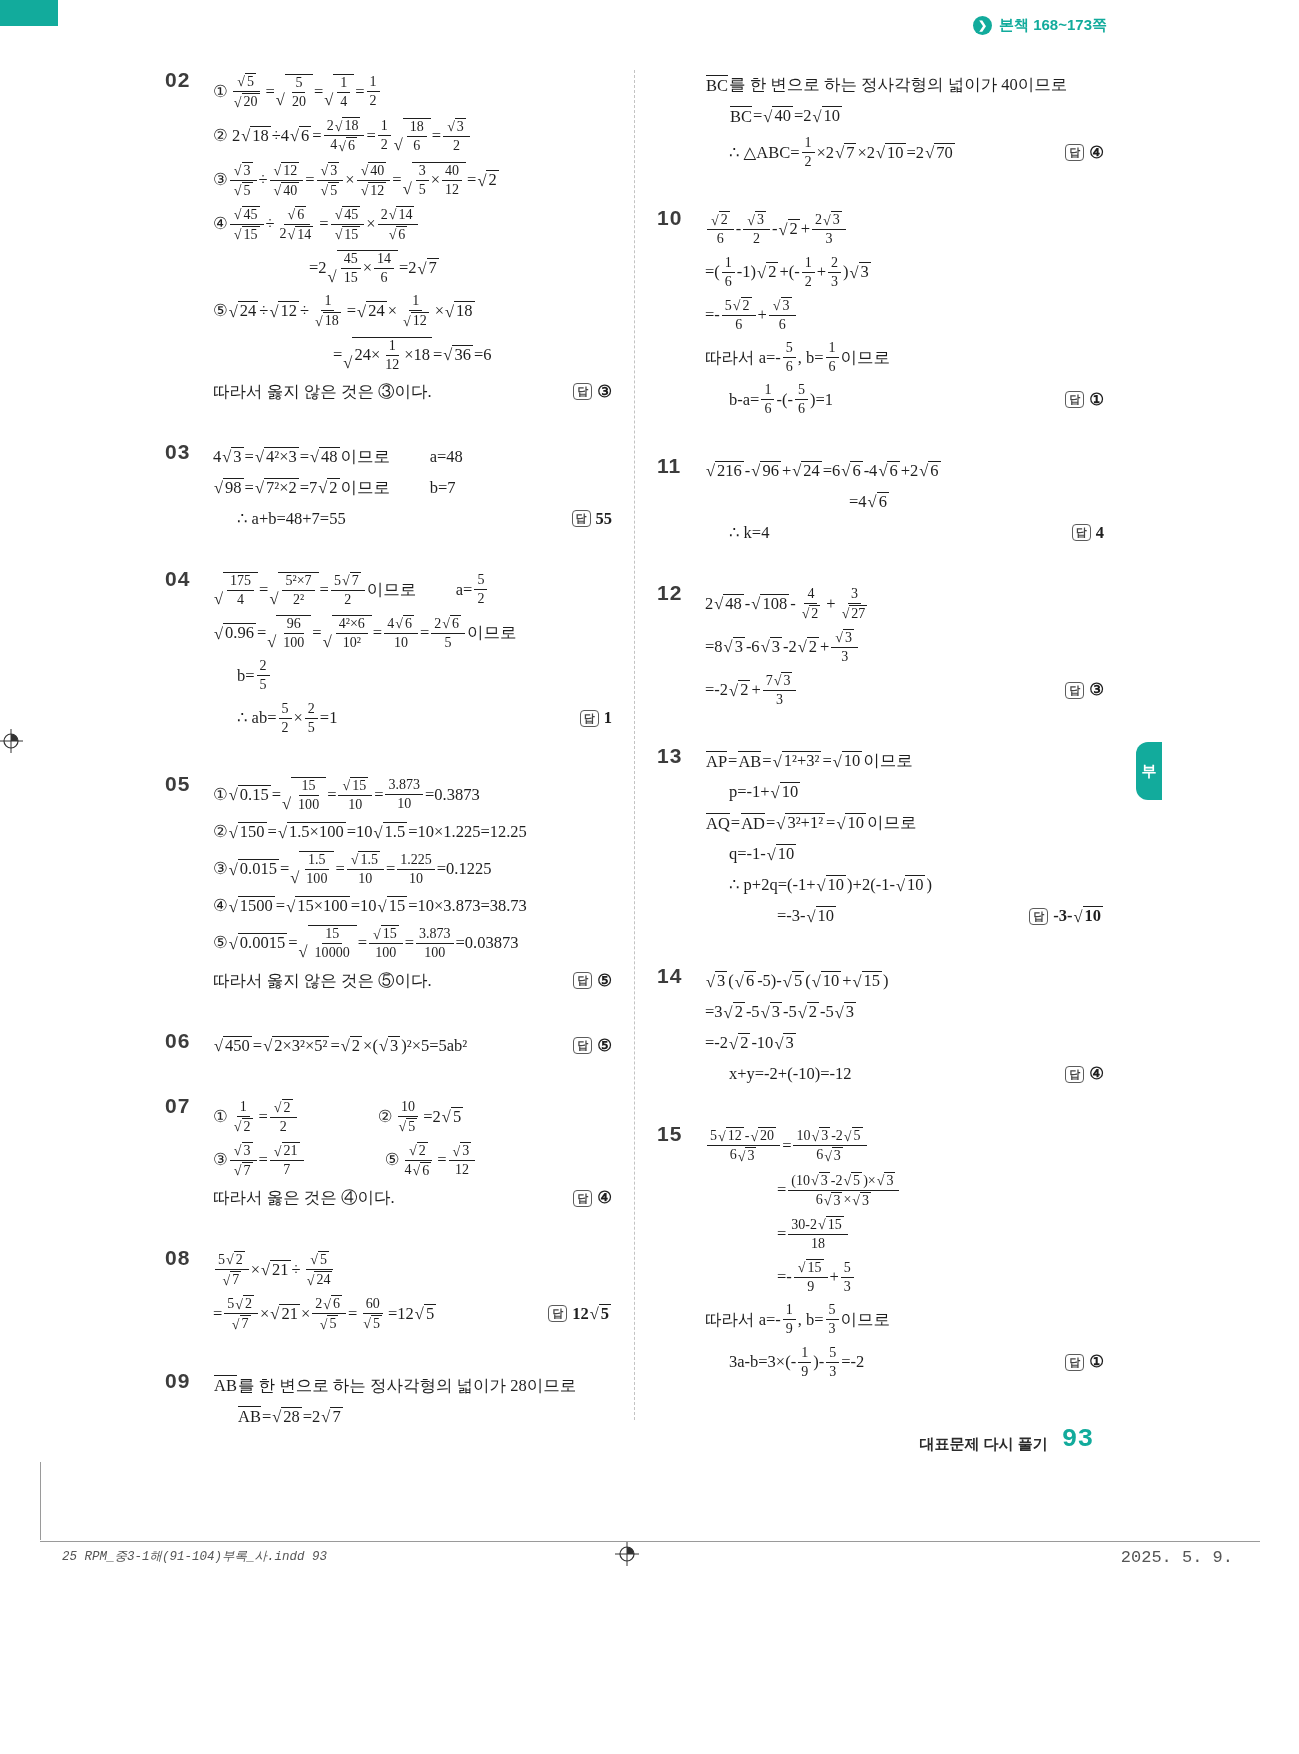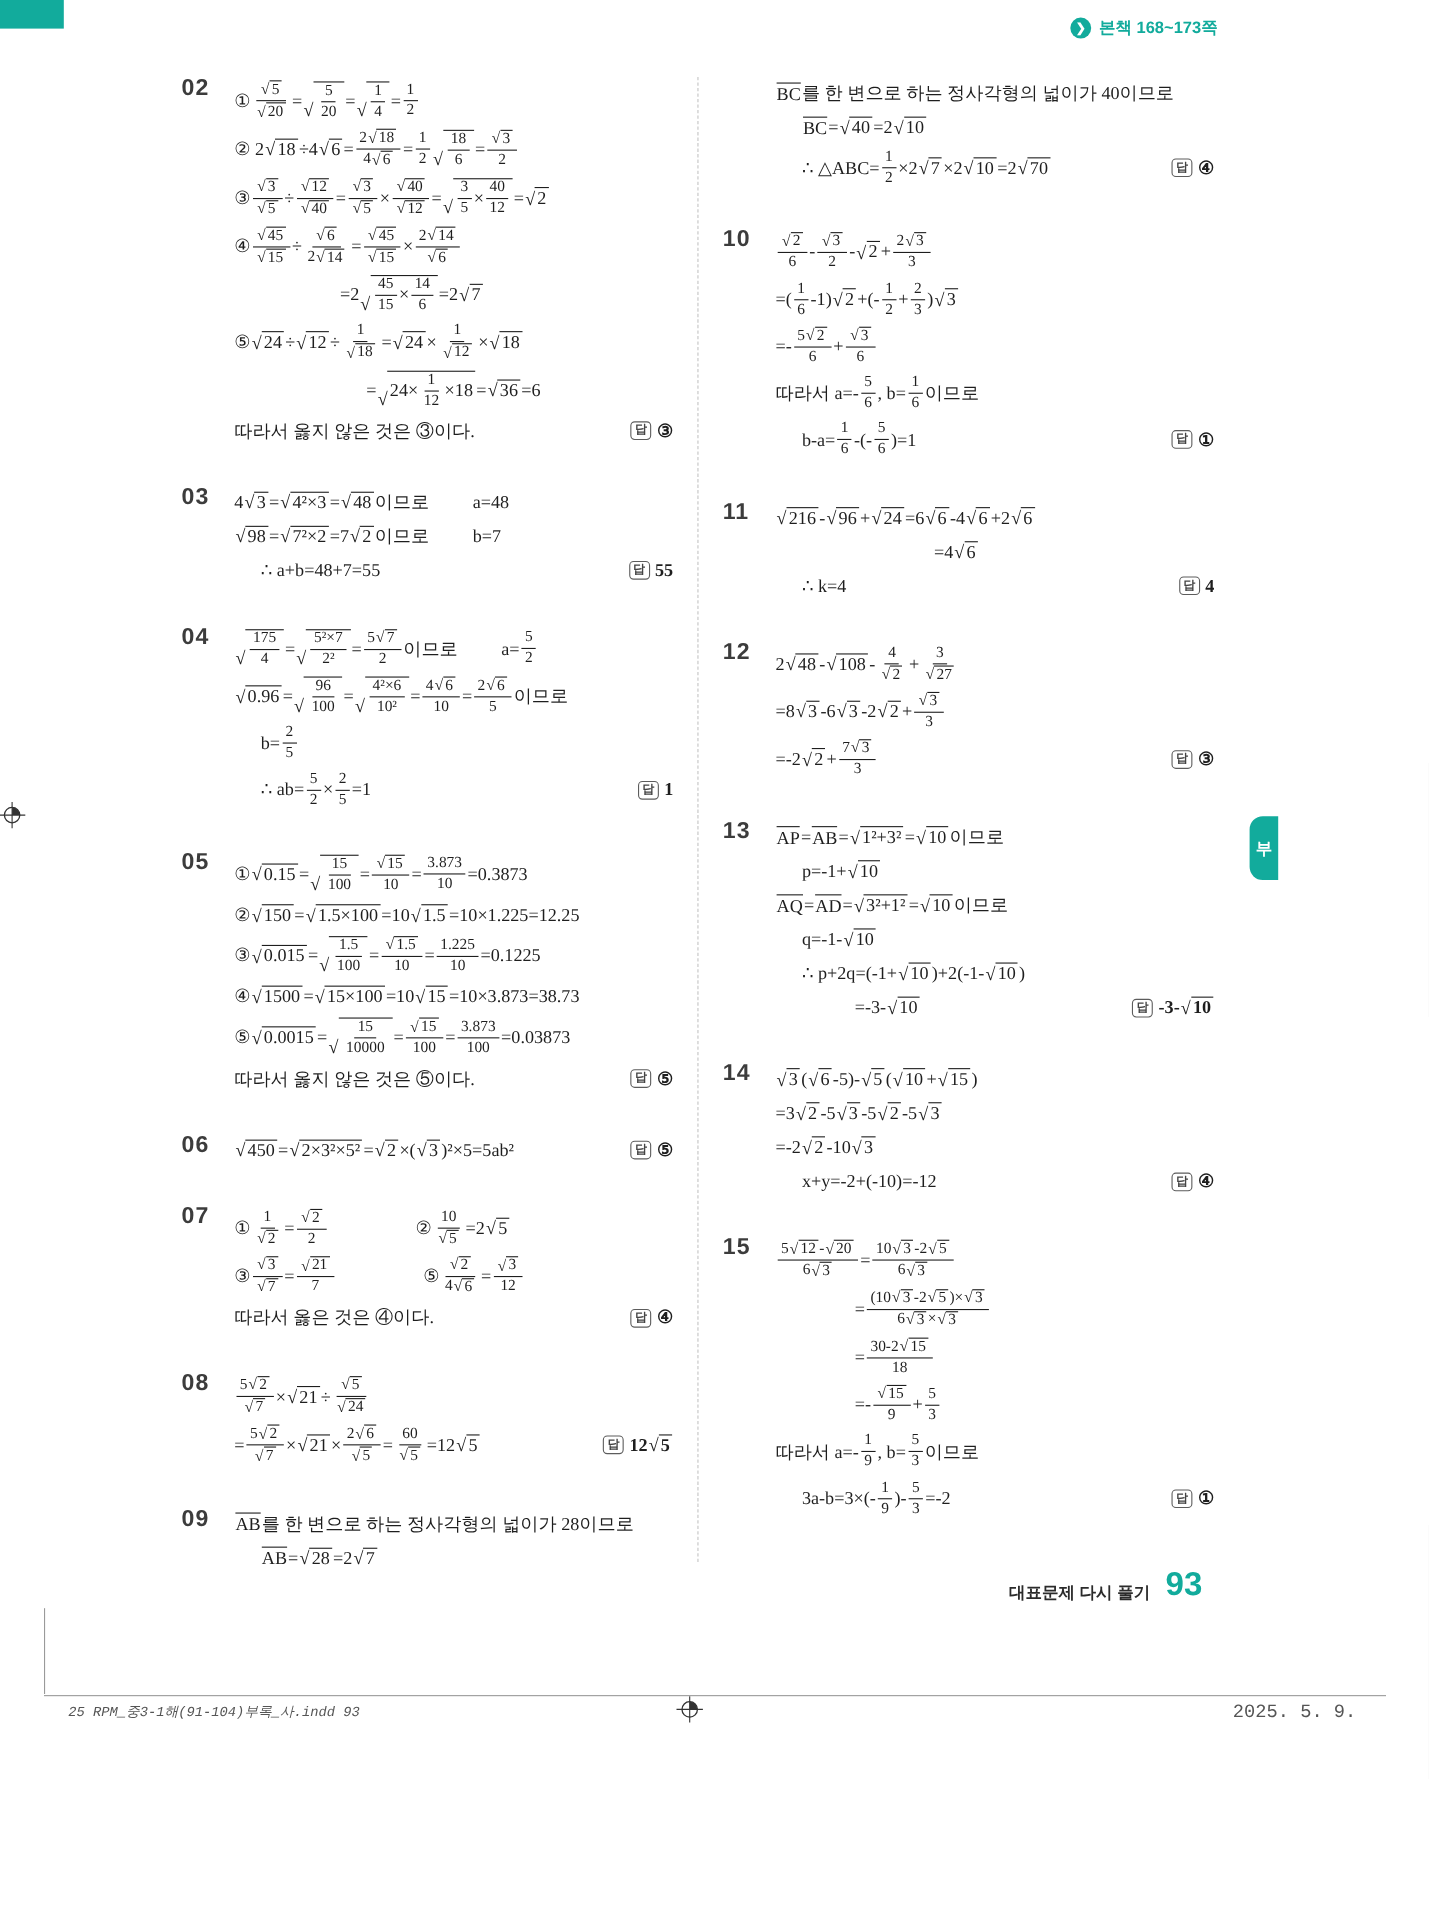--- a/index.html
+++ b/index.html
@@ -12,21 +12,21 @@
   .header-badge{position:absolute;top:16px;right:192px;display:flex;align-items:center;gap:7px;
     font-family:"Liberation Sans",sans-serif;font-weight:700;font-size:15px;color:var(--accent);}
   .arrow-circle{display:inline-flex;align-items:center;justify-content:center;width:19px;height:19px;
     border-radius:50%;background:var(--accent);color:#fff;font-size:11px;font-weight:700;}
   .side-tab{position:absolute;left:1136px;top:742px;width:26px;height:58px;background:var(--accent);
     border-radius:12px 0 0 12px;display:flex;align-items:center;justify-content:center;
     color:#fff;font-family:"Liberation Sans",sans-serif;font-weight:700;font-size:15px;}
   .reg-mark{position:absolute;}
   .section-footer{position:absolute;top:1424px;right:206px;display:flex;align-items:flex-end;gap:14px;}
   .section-footer .sf-label{font-family:"Liberation Sans",sans-serif;font-weight:700;font-size:15px;color:#2b2b2b;}
-  .section-footer .sf-page{font-family:Liberation Sans, sans-serif;font-weight:700;font-size:30px;color:var(--accent);}
+  .section-footer .sf-page{font-family:Liberation Mono, monospace;font-weight:700;font-size:26px;color:var(--accent);}
   .footer-rule{position:absolute;left:40px;top:1541px;width:1220px;height:1px;background:#9a9a9a;}
   .crop-vline{position:absolute;left:40px;top:1462px;width:1px;height:78px;background:#9a9a9a;}
   .print-footer-left{position:absolute;left:62px;top:1548px;font-family:"Liberation Mono",monospace;
     font-size:12.5px;color:#555;font-style:italic;}
   .print-footer-right{position:absolute;right:66px;top:1548px;font-family:"Liberation Mono",monospace;
     font-size:17px;color:#555;}
   
   .columns{position:absolute;left:165px;top:66px;width:940px;display:flex;}
   .col{width:447px;}
   .col-divider{width:0;border-left:1px dashed #c3c3c3;margin:4px 22px 0 22px;height:1350px;}

